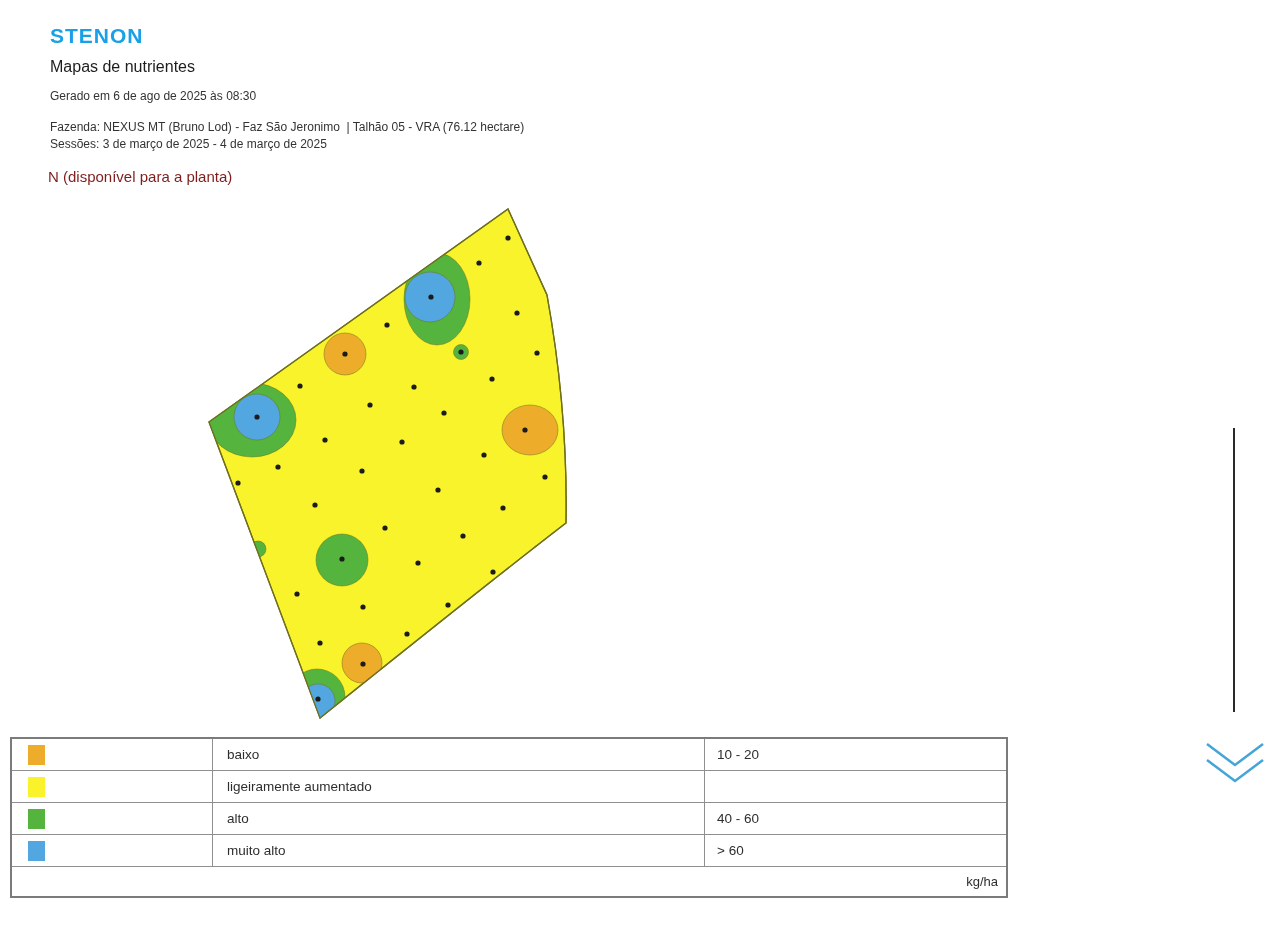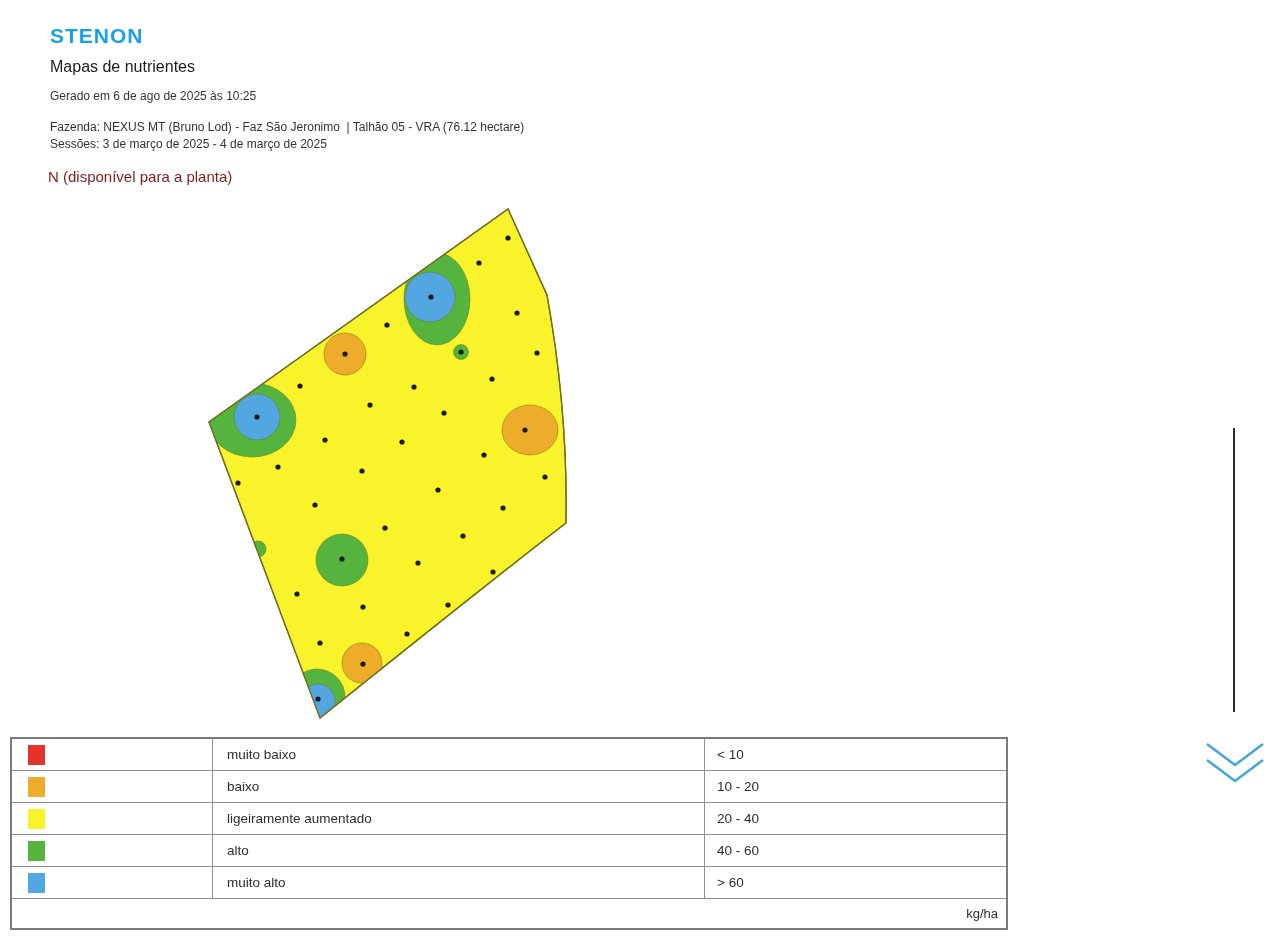--- a/index.html
+++ b/index.html
@@ -52,21 +52,21 @@
 </style>
 </head>
 <body>
 
 <div>
 
   <div class="abs logo">STENON</div>
 
   <h1 class="abs page-title">Mapas de nutrientes</h1>
 
-  <div class="abs meta m1">Gerado em 6 de ago de 2025 às 10:25</div>
+  <div class="abs meta m1">Gerado em 6 de ago de 2025 às 08:30</div>
   <div class="abs meta m2">Fazenda: NEXUS MT (Bruno Lod) - Faz São Jeronimo  | Talhão 05 - VRA (76.12 hectare)</div>
   <div class="abs meta m3">Sessões: 3 de março de 2025 - 4 de março de 2025</div>
 
   <div class="abs map-title">N (disponível para a planta)</div>
 
   <svg id="map-svg" class="abs" viewBox="195 195 385 535" xmlns="http://www.w3.org/2000/svg">
       <defs>
         <clipPath id="fieldClip">
           <path d="M 508 209 L 547 295 Q 568 411 566 523 Q 497 576 320 718 L 209 422 Z"></path>
         </clipPath>
@@ -129,42 +129,34 @@
 
   <div class="abs scrollbar-line"></div>
 
   <svg class="abs chevrons" viewBox="0 0 62 44" xmlns="http://www.w3.org/2000/svg">
     <polyline points="3,3 31,24 59,3" fill="none" stroke-width="2.5" stroke="#44A5D8"></polyline>
     <polyline points="3,19 31,40 59,19" fill="none" stroke-width="2.5" stroke="#44A5D8"></polyline>
   </svg>
 
   <div class="abs legend">
     <div>
-  <div class="legend-row">
-    <div class="cell swatch-cell">
-      <span class="swatch" style="background: rgb(229, 51, 42);"></span>
-    </div>
-    <div class="cell label-cell">muito baixo</div>
-    <div class="cell range-cell">&lt; 10</div>
-  </div>
 
   <div class="legend-row">
     <div class="cell swatch-cell">
       <span class="swatch" style="background: rgb(237, 173, 43);"></span>
     </div>
     <div class="cell label-cell">baixo</div>
     <div class="cell range-cell">10 - 20</div>
   </div>
 
   <div class="legend-row">
     <div class="cell swatch-cell">
       <span class="swatch" style="background: rgb(250, 243, 43);"></span>
     </div>
     <div class="cell label-cell">ligeiramente aumentado</div>
-    <div class="cell range-cell">20 - 40</div>
   </div>
 
   <div class="legend-row">
     <div class="cell swatch-cell">
       <span class="swatch" style="background: rgb(85, 180, 62);"></span>
     </div>
     <div class="cell label-cell">alto</div>
     <div class="cell range-cell">40 - 60</div>
   </div>
 

